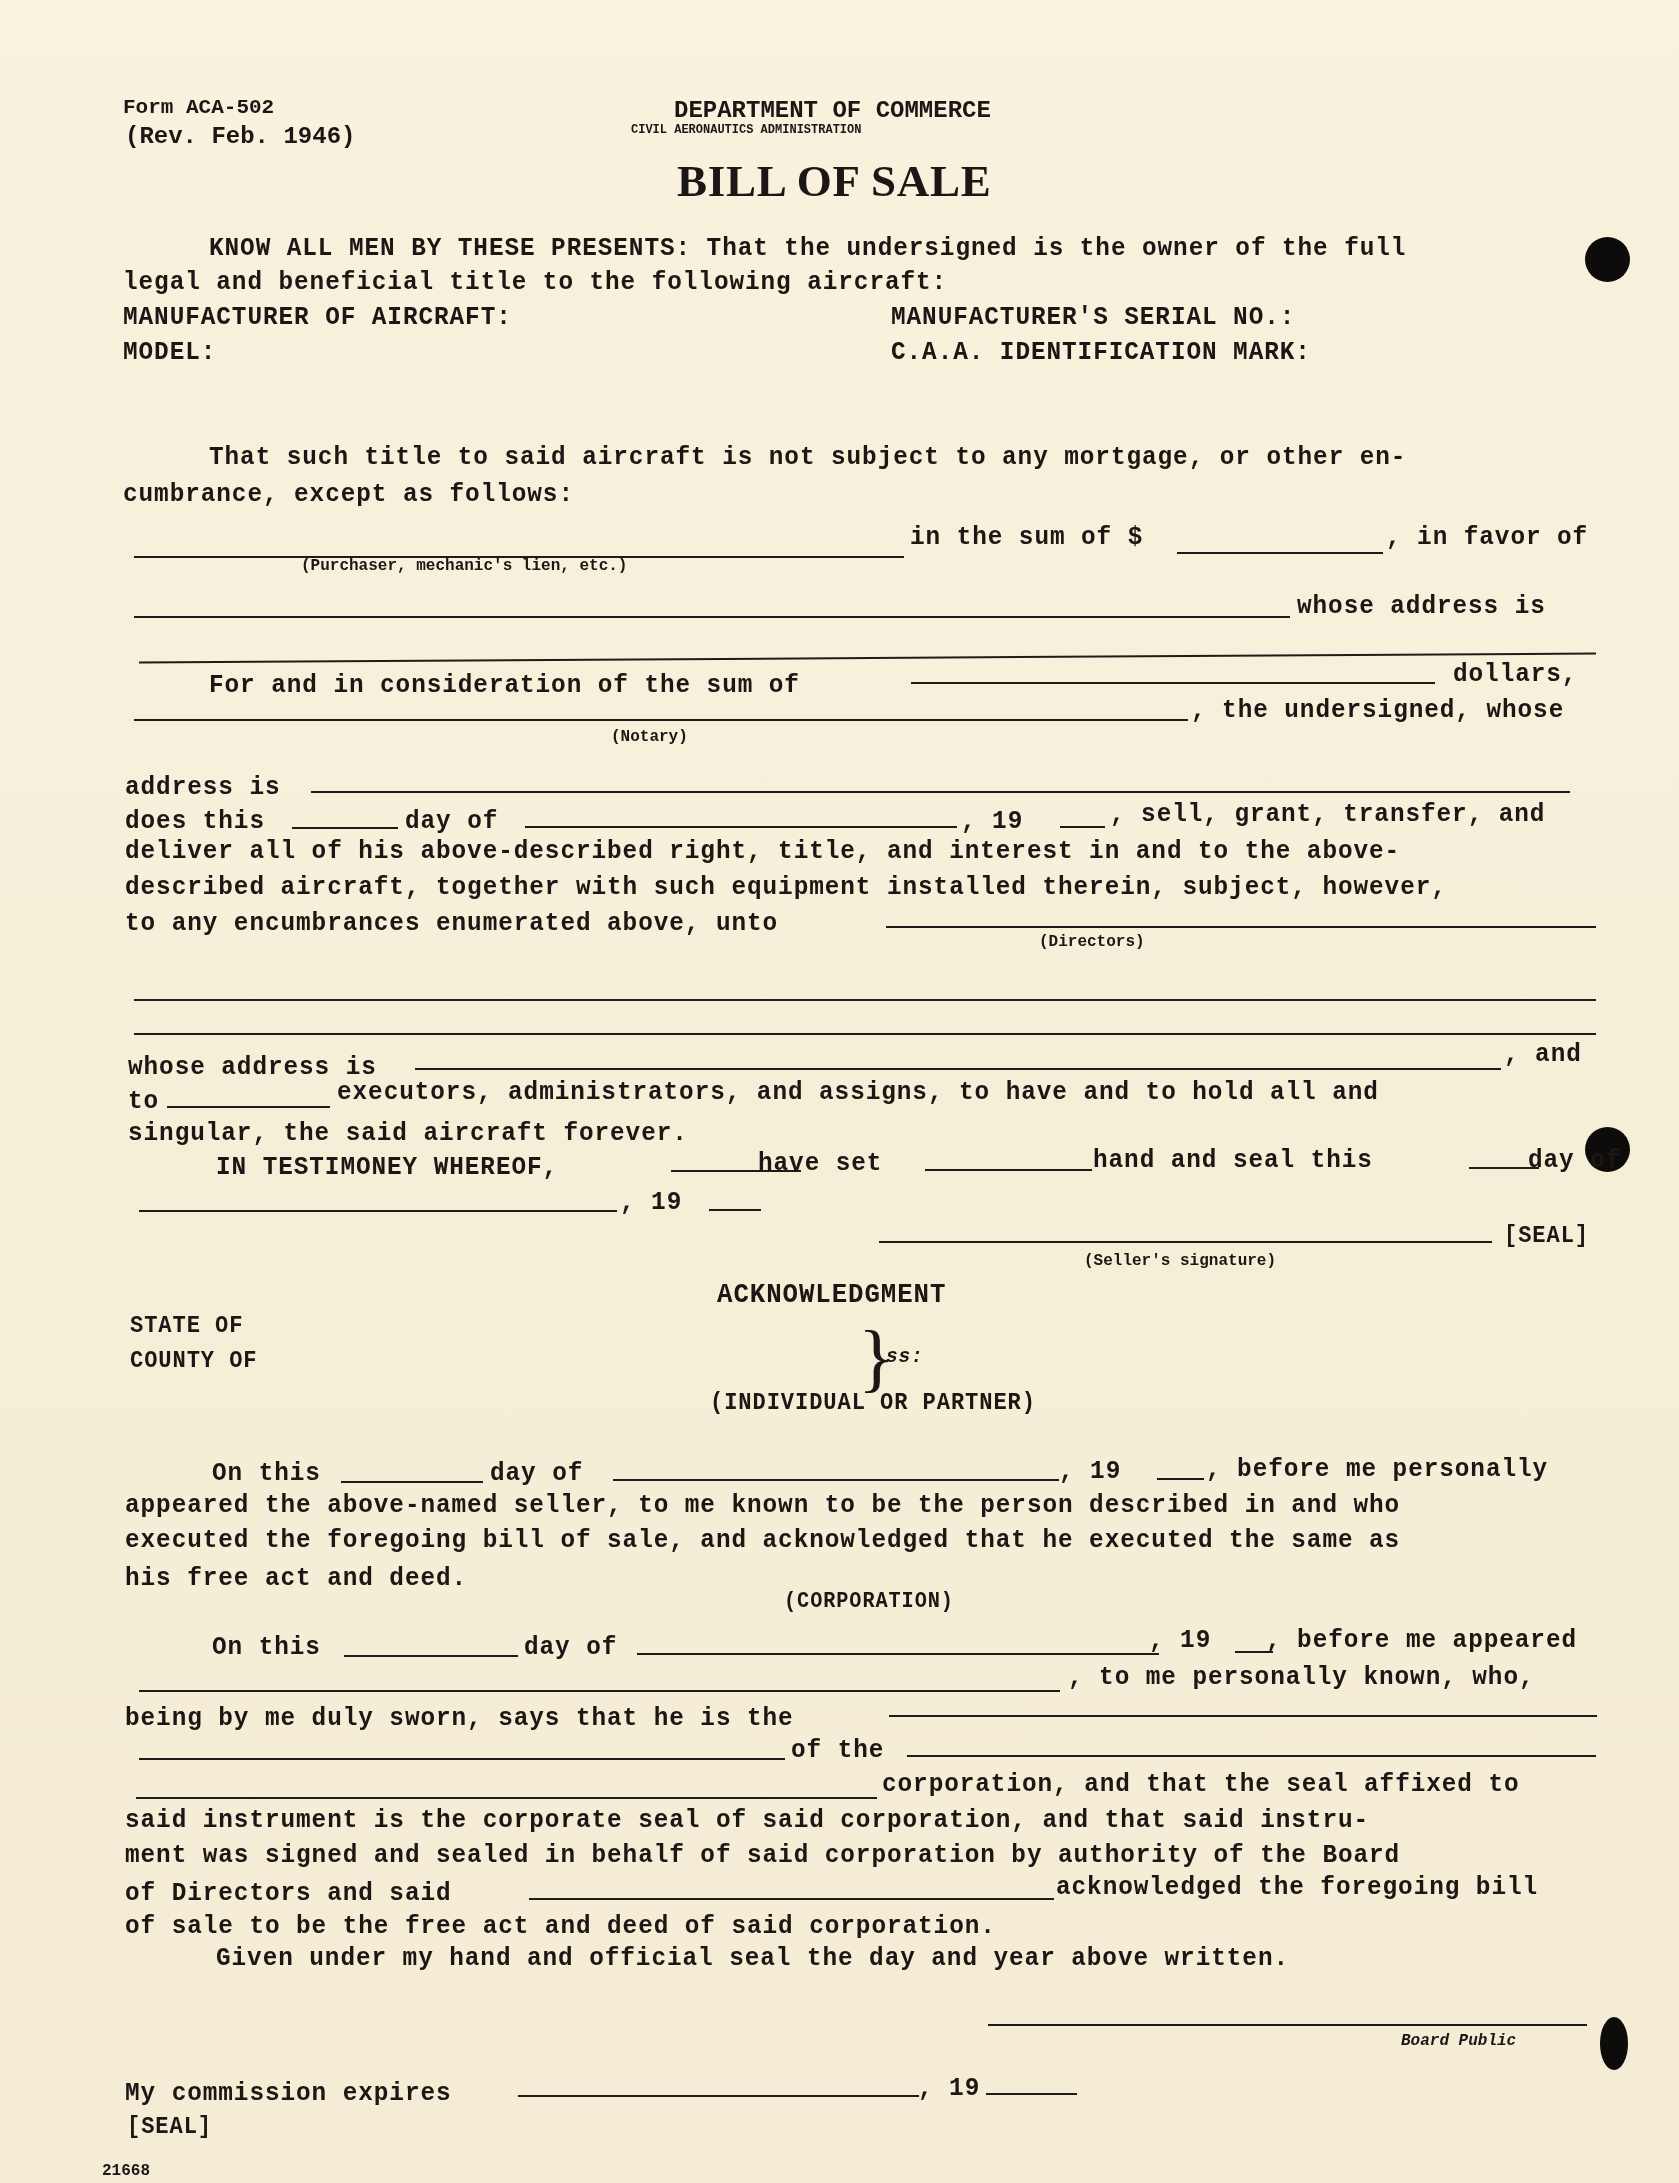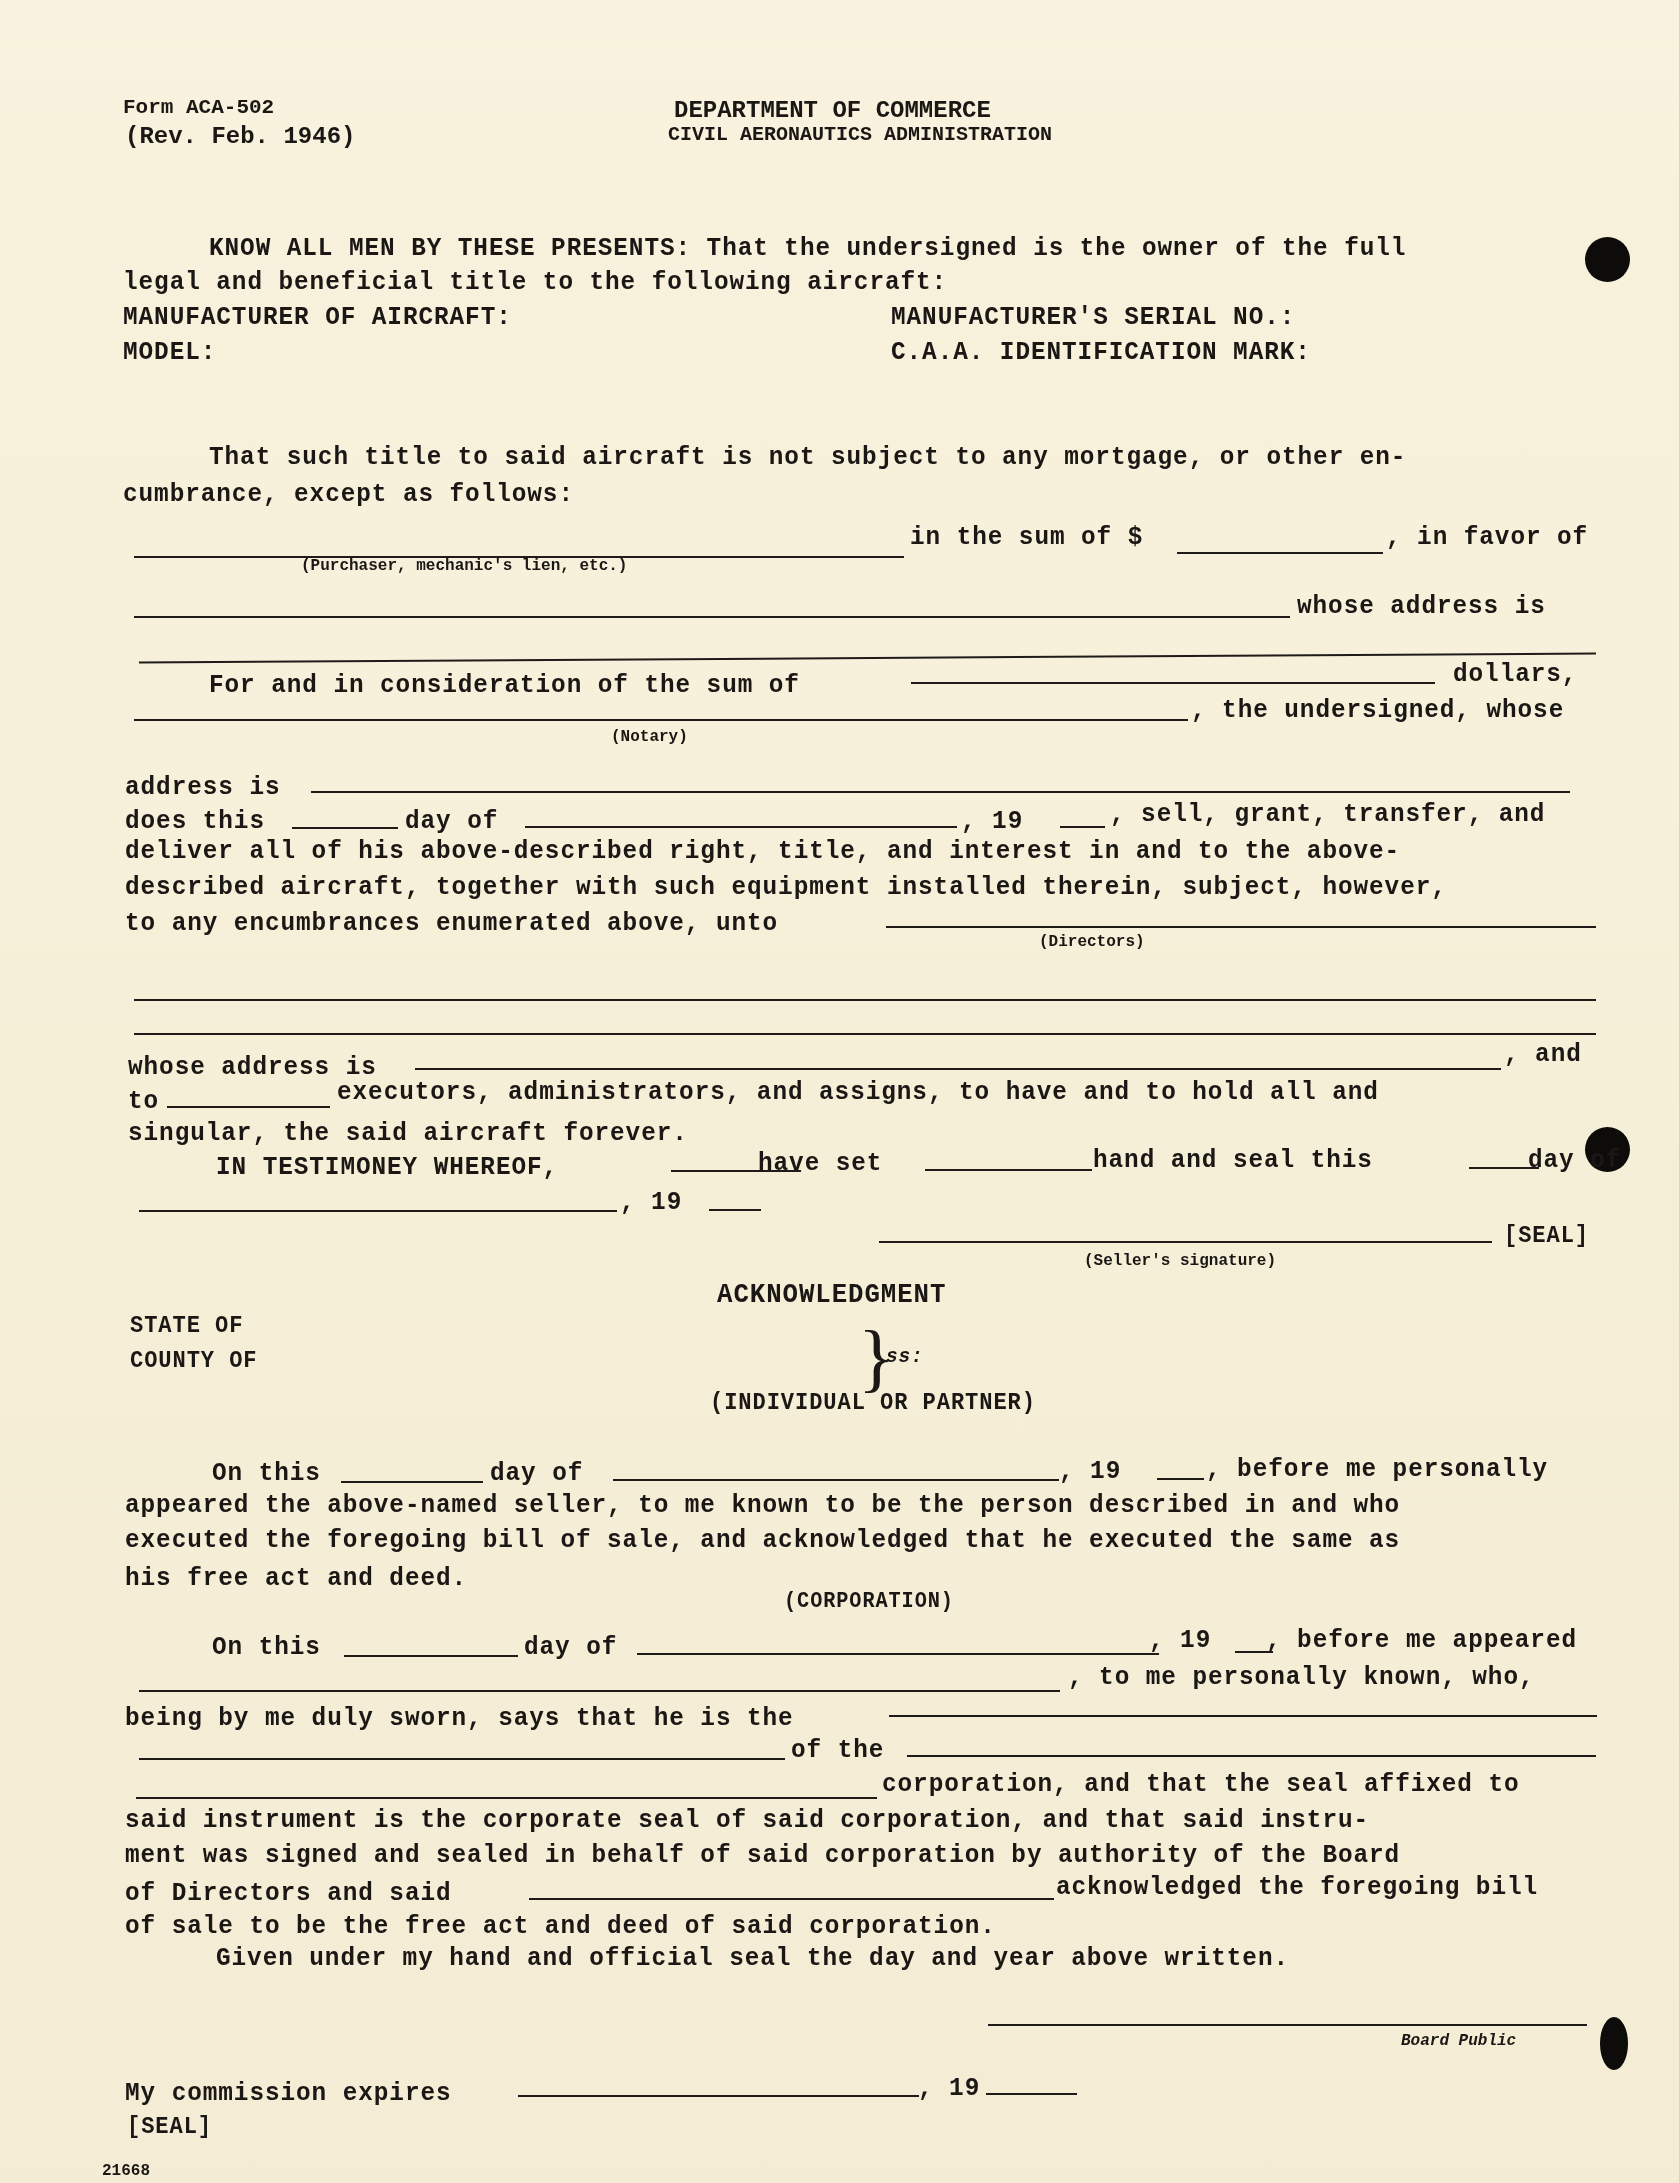--- a/index.html
+++ b/index.html
@@ -22,21 +22,22 @@
 
 <div class="page">
 
   <div class="hole" style="left:1585px;top:237px;"></div>
   <div class="hole" style="left:1585px;top:1127px;"></div>
   <div class="hole" style="left:1600px;top:2017px;width:28px;height:53px;"></div>
 
   <div class="abs small" style="left:123px;top:96px;font-size:21px;">Form ACA-502</div>
   <div class="abs small" style="left:125px;top:123px;font-size:24px;">(Rev. Feb. 1946)</div>
   <div class="abs small" style="left:674px;top:97px;font-size:24px;">DEPARTMENT OF COMMERCE</div>
-  <div class="abs small" style="left:631px;top:123px;font-size:20px;margin-left:37px;">CIVIL AERONAUTICS ADMINISTRATION</div>
+  <div class="abs small" style="left:631px;top:123px;font-size:12px;">CIVIL AERONAUTICS ADMINISTRATION</div>
+  <div class="abs serifb" style="left:677px;top:155px;font-size:45px;letter-spacing:0.7px;">BILL OF SALE</div>
 
   <div class="abs tw" style="left:209px;top:233px;">KNOW ALL MEN BY THESE PRESENTS:  That the undersigned is the owner of the full</div>
   <div class="abs tw" style="left:123px;top:267px;">legal and beneficial title to the following aircraft:</div>
   <div class="abs tw" style="left:123px;top:302px;">MANUFACTURER OF AIRCRAFT:</div>
   <div class="abs tw" style="left:571px;top:302px;min-width:279px;"></div>
   <div class="abs tw" style="left:891px;top:302px;">MANUFACTURER'S SERIAL NO.:</div>
   <div class="abs tw" style="left:1365px;top:302px;min-width:209px;"></div>
   <div class="abs tw" style="left:123px;top:337px;">MODEL:</div>
   <div class="abs tw" style="left:237px;top:337px;min-width:557px;"></div>
   <div class="abs tw" style="left:891px;top:337px;">C.A.A. IDENTIFICATION MARK:</div>

